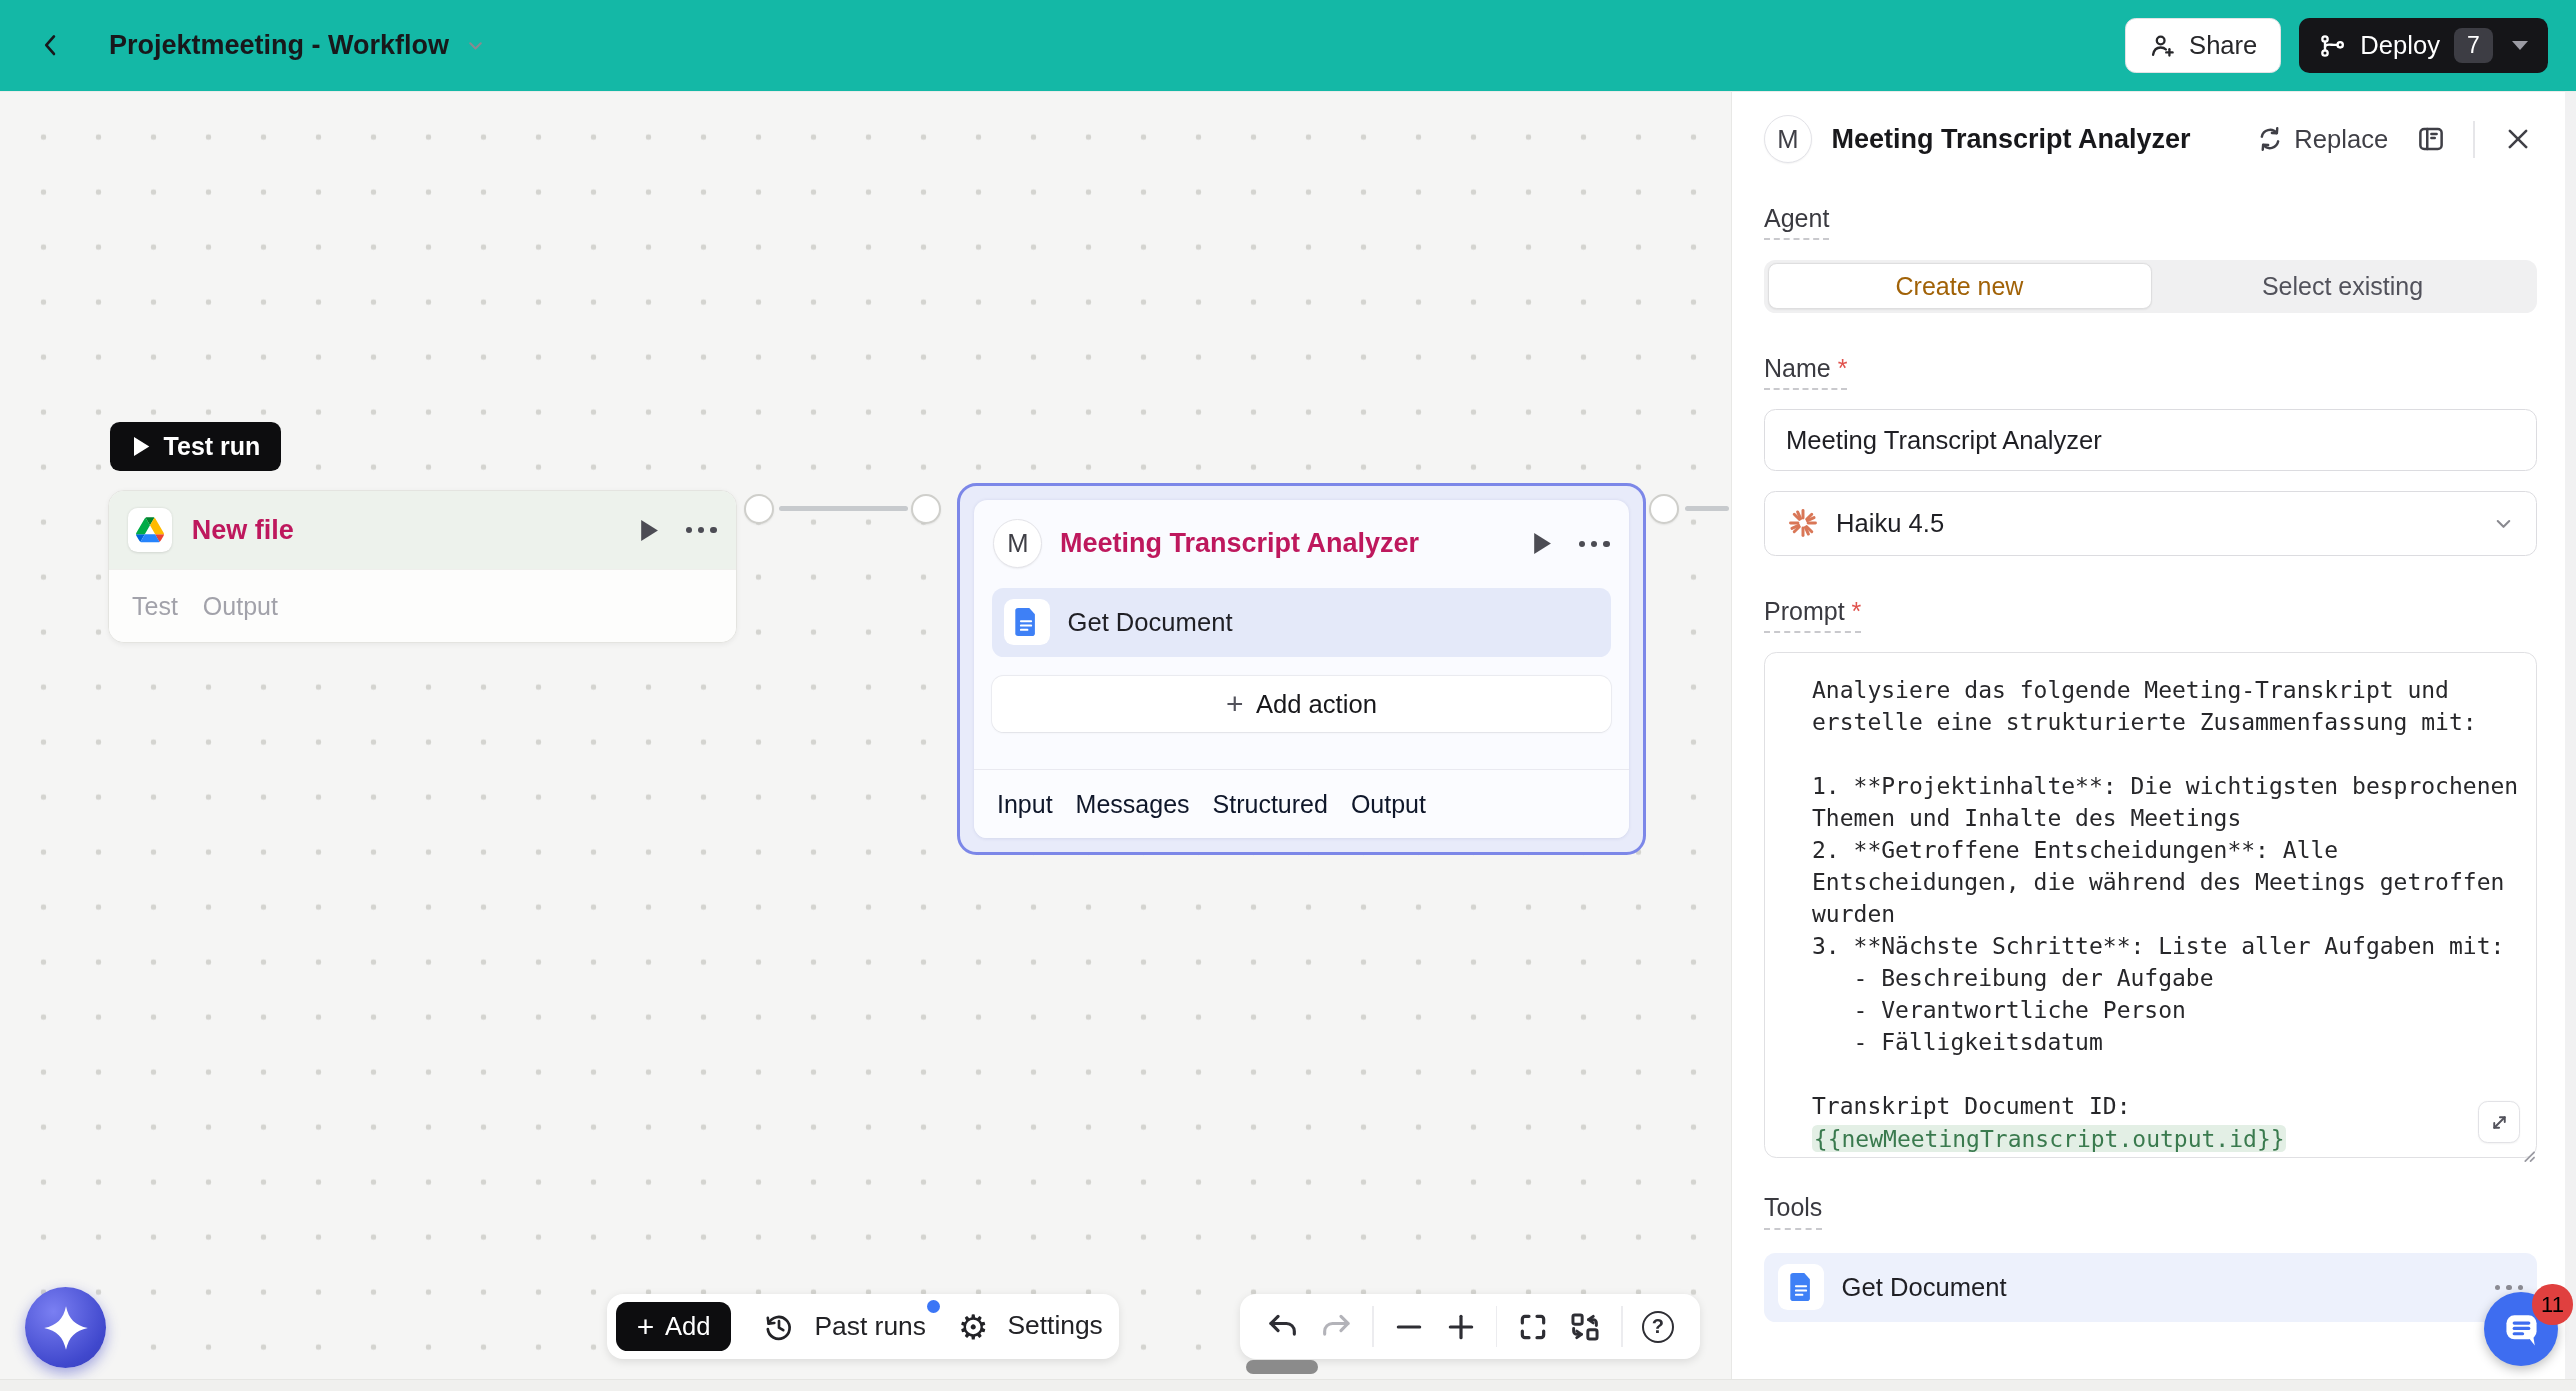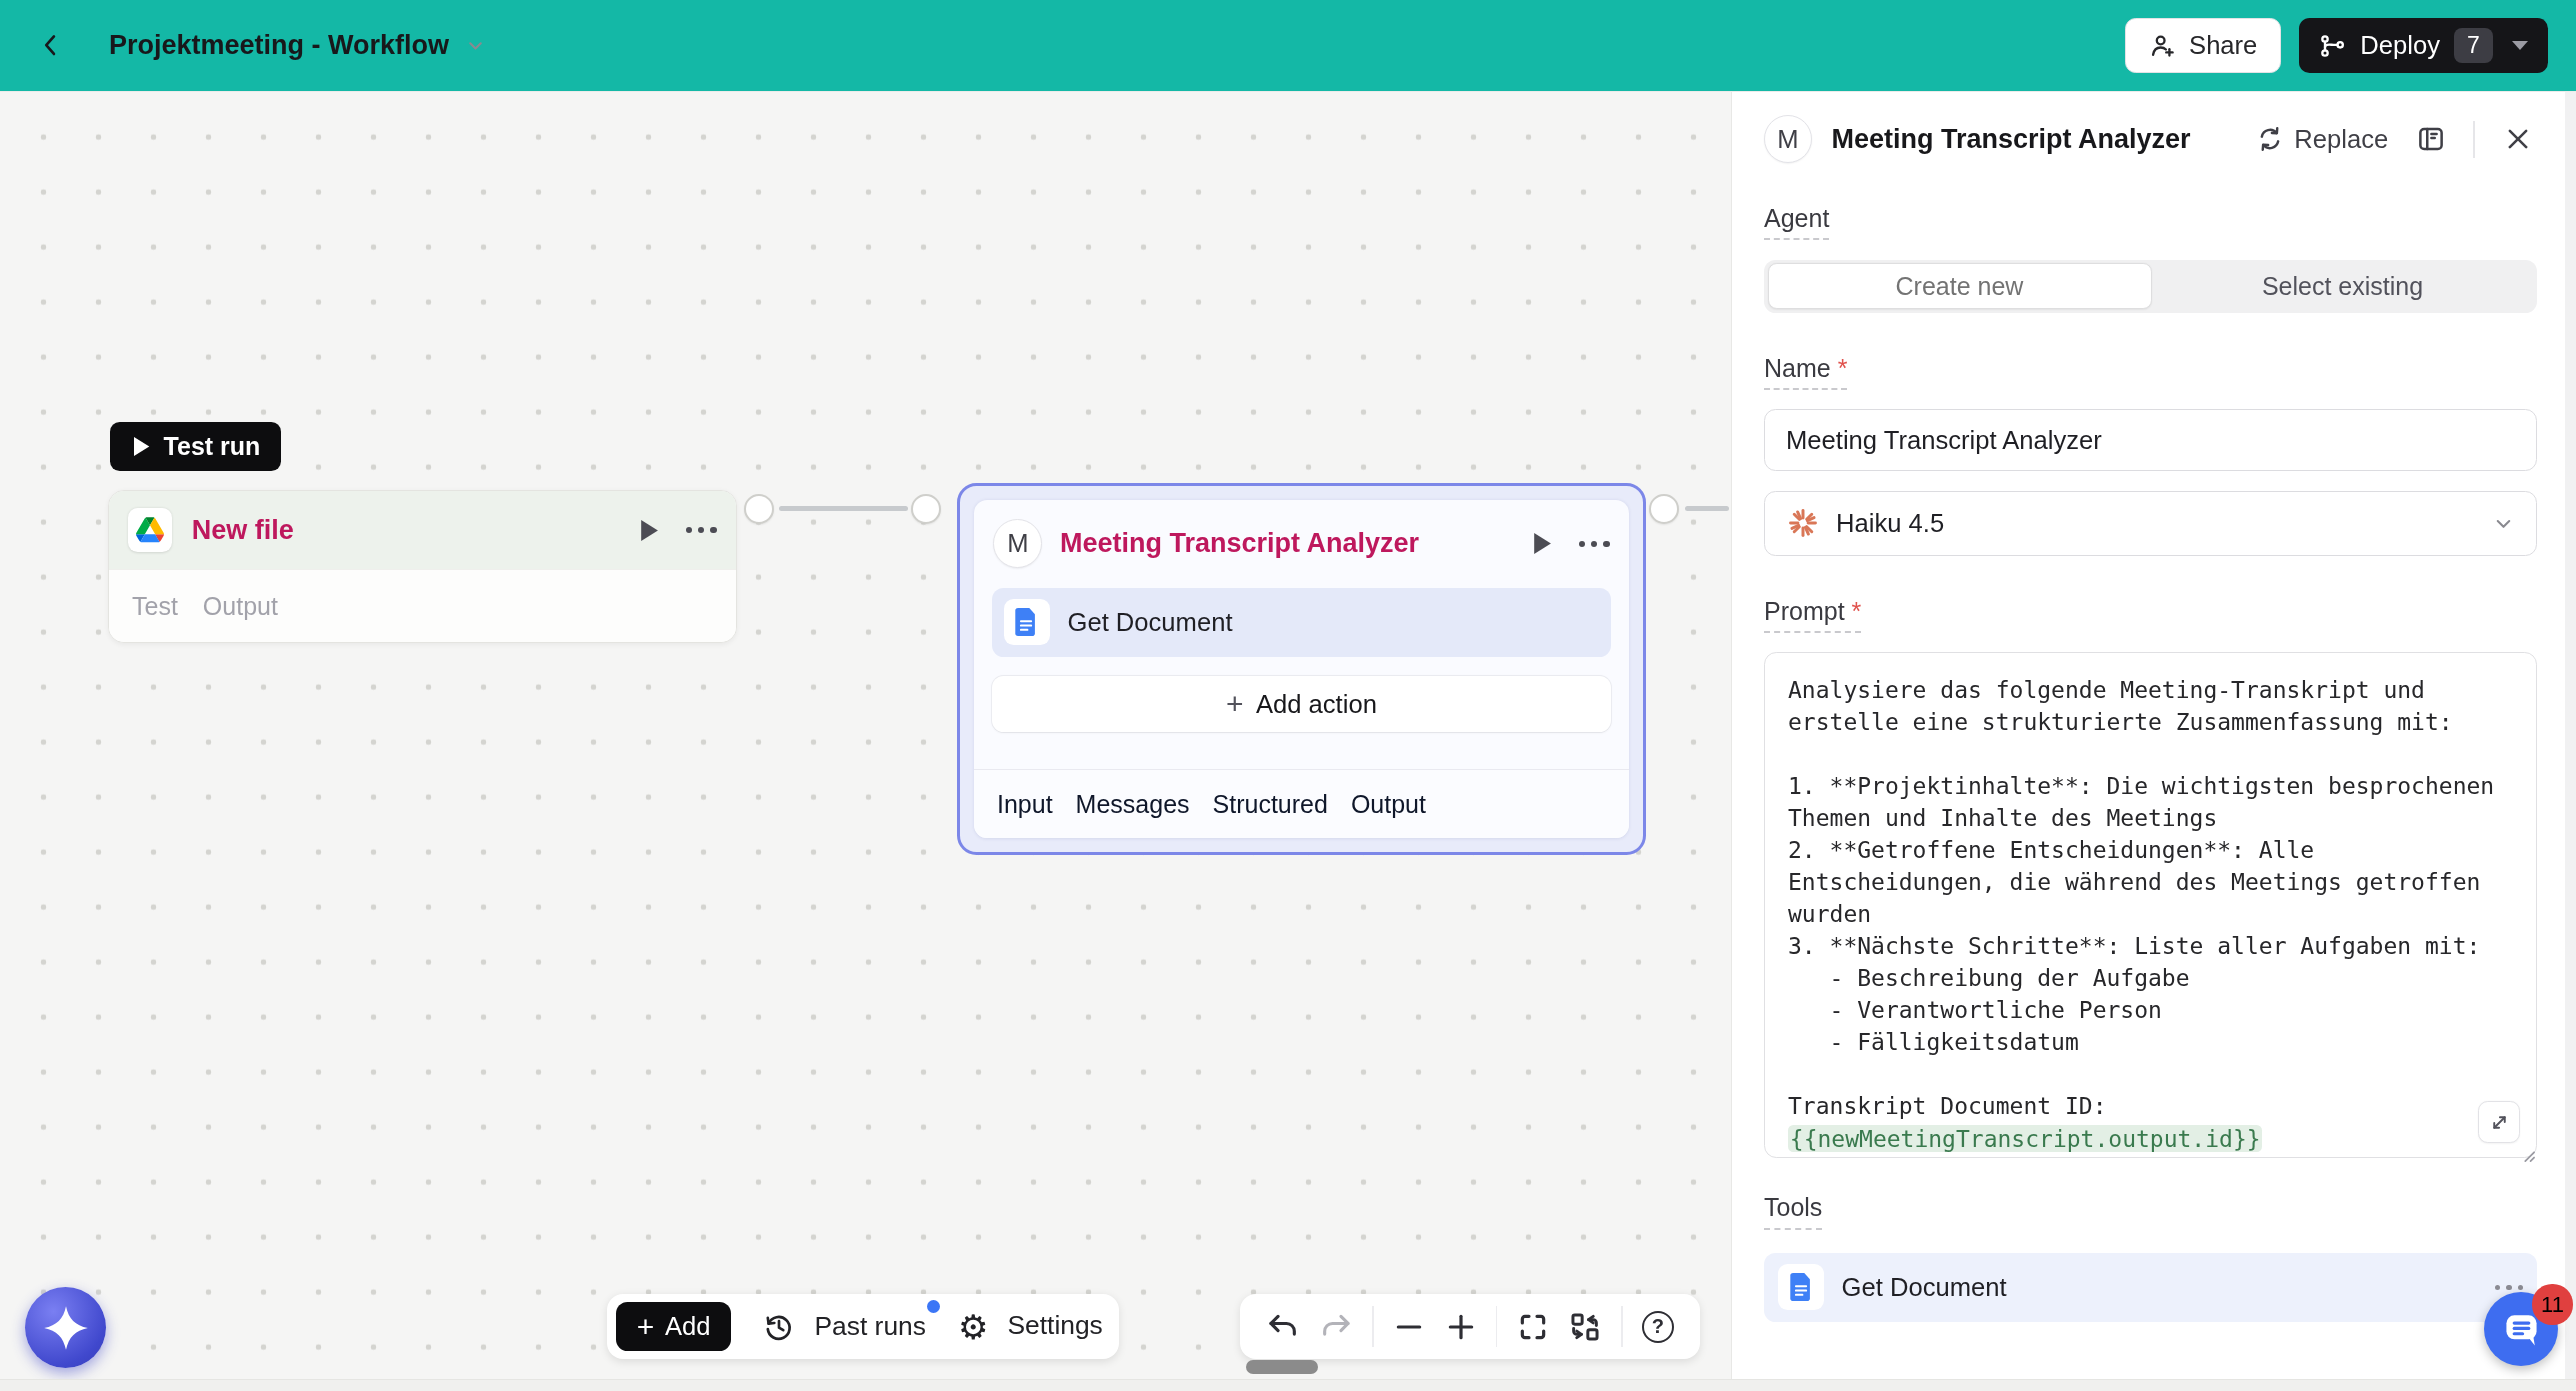--- a/index.html
+++ b/index.html
@@ -102,33 +102,33 @@
   .replace-btn { display:flex; align-items:center; gap:10.6px; font-size:25.6px; color:#3f3f46; }
   .ph-sep { width:1.8px; height:37px; background:#e6e6e9; }
   .icon-btn { display:flex; align-items:center; justify-content:center; width:39px; height:39px; border-radius:8.8px; }
 
   .field-label { display:inline-block; margin-top:41px; font-size:25px; color:#3a3a40;
     border-bottom:2.6px dashed #c9c9cd; padding-bottom:5.3px; }
   .req { color:#e0524d; margin-left:7px; }
 
   .segmented { margin-top:19.4px; height:53px; background:#f0f0f1; border-radius:11.5px; display:flex; padding:3.5px; }
   .seg { flex:1; display:flex; align-items:center; justify-content:center; font-size:25px; color:#52525b; }
-  .seg.active { background:#fff; border:1.8px solid #dededf; border-radius:8.8px; color:#737373;
+  .seg.active { background:#fff; border:1.8px solid #dededf; border-radius:8.8px; color:#a16207;
     box-shadow:0 0.9px 1.8px rgba(0,0,0,0.06); }
 
   .text-input { margin-top:19.4px; height:62px; border:1.8px solid #dcdce0; border-radius:11.5px;
     display:flex; align-items:center; padding:0 21px; font-size:25.6px; color:#1f1f24; background:#fff; }
   .select-input { margin-top:19.4px; height:65px; border:1.8px solid #dcdce0; border-radius:11.5px;
     display:flex; align-items:center; gap:16px; padding:0 21px; font-size:25.6px; color:#1f1f24; background:#fff; }
   .select-input .chev { margin-left:auto; }
 
   .prompt-box { position:relative; margin-top:19.4px; border:1.8px solid #e0e0e3; border-radius:12.3px;
     background:#fff; padding:21px 23px; height:506px; }
   .pline { font-family:"DejaVu Sans Mono", monospace; font-size:23px; line-height:32px;
-    min-height:32px; color:#27272a; white-space:pre; }
+    min-height:32px; color:#27272a; white-space:pre;margin-left:24px; }
   .tvar { color:#3a7a4e; background:#e3efe5; border-radius:5.3px; padding:0.9px 1.8px; }
   .expand-btn { position:absolute; right:16px; bottom:14px; width:42px; height:42px; background:#fff;
     border:1.8px solid #e2e2e6; border-radius:9.7px; display:flex; align-items:center; justify-content:center;
     box-shadow:0 0.9px 1.8px rgba(0,0,0,0.05); }
   .resize-corner { position:absolute; right:-1.8px; bottom:-7px; }
 
   .tool-row { margin-top:23px; height:69px; background:#edf1fc; border-radius:11.5px; display:flex;
     align-items:center; gap:17.6px; padding:0 14px; }
   .tool-row .t-label { font-size:25.6px; color:#1f1f24; flex:1; }
   .dots-gray { display:flex; gap:6.2px; } .dots-gray i { width:5.3px; height:5.3px; border-radius:50%; background:#8b8b93; }

